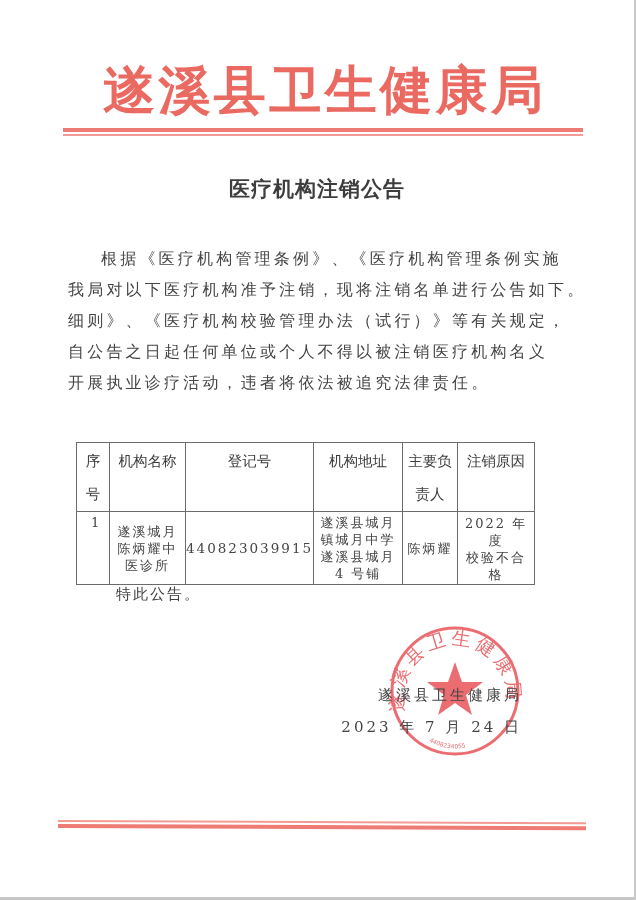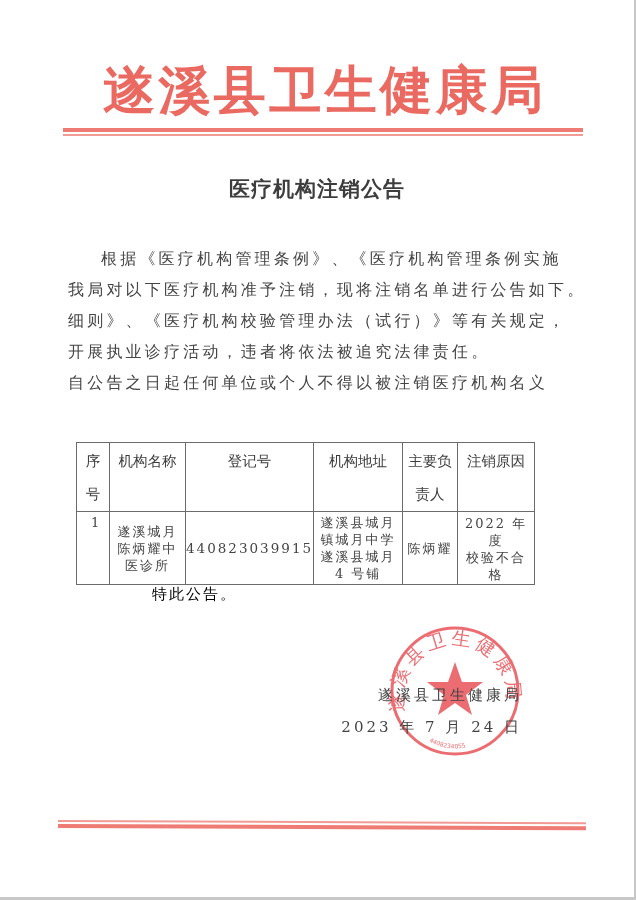--- a/index.html
+++ b/index.html
@@ -48,21 +48,21 @@
   th .h-line { display: block; line-height: 33px; }
   th .h-line.first { padding-top: 2px; }
   table.reg td { height: 69px; text-align: center; vertical-align: middle; line-height: 17px; letter-spacing: 2px; }
   td.seq { vertical-align: top !important; text-align: left !important; padding-left: 14px !important; padding-top: 2px !important; letter-spacing: 0; }
   td.regno { letter-spacing: 1px; font-size: 13.5px; }
   td.reason { vertical-align: top !important; padding-top: 3px !important; }
   .cell-line { display: block; }
 
   .closing {
     position: absolute; left: 116px; top: 585px; font-size: 15px;
-    letter-spacing: 2px; color: #000000; margin-left: 36px;
+    letter-spacing: 2px; color: #404040;
   }
   .sign {
     position: absolute; right: 112px; font-size: 15px; color: #444; letter-spacing: 3px;
     text-align: right; white-space: nowrap; z-index: 2;
   }
   .sign.org { top: 686px; }
   .sign.date { top: 718px; }
 
   .seal {
     position: absolute; left: 386px; top: 624px; width: 138px; height: 134px;
@@ -87,22 +87,22 @@
 
   <div class="rule-thick" style="left:63px; top:128px; width:520px; height:4px;"></div>
   <div class="rule-thin" style="left:63px; top:134px; width:520px; height:1.5px;"></div>
 
   <div class="doc-title">医疗机构注销公告</div>
 
   <div class="para">
     <p class="indent">根据《医疗机构管理条例》、《医疗机构管理条例实施</p>
     <p>我局对以下医疗机构准予注销，现将注销名单进行公告如下。</p>
     <p>细则》、《医疗机构校验管理办法（试行）》等有关规定，</p>
+    <p>自公告之日起任何单位或个人不得以被注销医疗机构名义</p>
     <p>开展执业诊疗活动，违者将依法被追究法律责任。</p>
-    <p>自公告之日起任何单位或个人不得以被注销医疗机构名义</p>
   </div>
 
   <table class="reg">
     <tbody>
         <tr>
       <th style="width:32px;">
         <span class="h-line first">序</span>
         <span class="h-line">号</span>
       </th>
       <th style="width:75px;">

